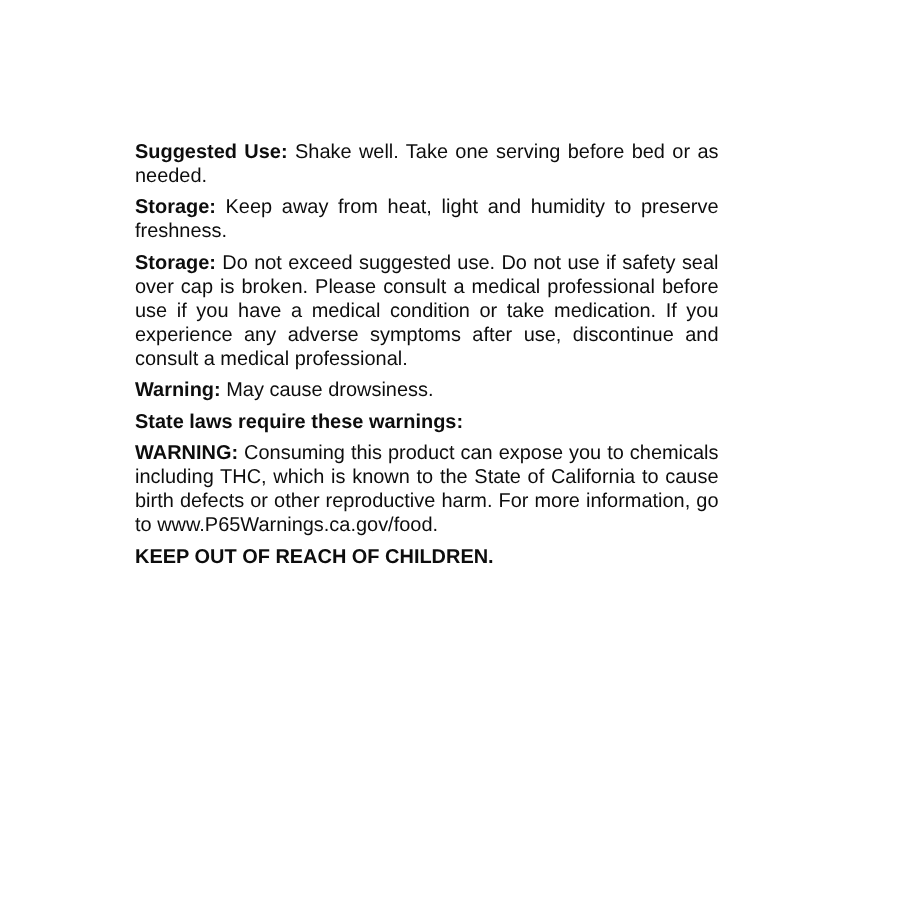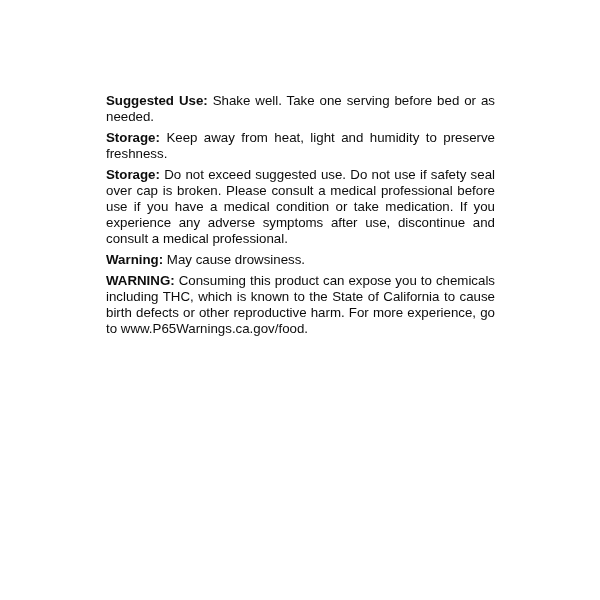--- a/index.html
+++ b/index.html
@@ -5,21 +5,21 @@
   html, body {
     margin: 0;
     padding: 0;
     width: 600px;
     height: 600px;
     background: #ffffff;
     overflow: hidden;
   }
   .label-sheet {
     position: absolute;
-    left: 106px;
+    left: 90px;
     top: 93px;
     width: 389px;
     font-family: "Liberation Sans", sans-serif;
     font-size: 13.3px;
     line-height: 16px;
     color: #0d0d0d;
     -webkit-font-smoothing: antialiased;
   }
   .para {
     margin: 0 0 5px 0;
@@ -38,21 +38,23 @@
 <div class="label-sheet">
 
   <p class="para"><b class="lead">Suggested Use:</b> <span>Shake well. Take one serving before bed or as needed.</span></p>
 
   <p class="para"><b class="lead">Storage:</b> <span>Keep away from heat, light and humidity to preserve freshness.</span></p>
 
   <p class="para"><b class="lead">Storage:</b> <span>Do not exceed suggested use. Do not use if safety seal over cap is broken. Please consult a medical professional before use if you have a medical condition or take medication. If you experience any adverse symptoms after use, discontinue and consult a medical professional.</span></p>
 
   <p class="para"><b class="lead">Warning:</b> <span>May cause drowsiness.</span></p>
 
+  <p class="para"><b class="lead">State laws require these warnings:</b> <span></span></p>
 
-  <p class="para"><b class="lead">WARNING:</b> <span>Consuming this product can expose you to chemicals including THC, which is known to the State of California to cause birth defects or other reproductive harm. For more experience, go to www.P65Warnings.ca.gov/food.</span></p>
+  <p class="para"><b class="lead">WARNING:</b> <span>Consuming this product can expose you to chemicals including THC, which is known to the State of California to cause birth defects or other reproductive harm. For more information, go to www.P65Warnings.ca.gov/food.</span></p>
 
 
+  <p class="para"><b class="lead">KEEP OUT OF REACH OF CHILDREN.</b> <span></span></p>
 
 
 
 
 </div>
 
 </body></html>

